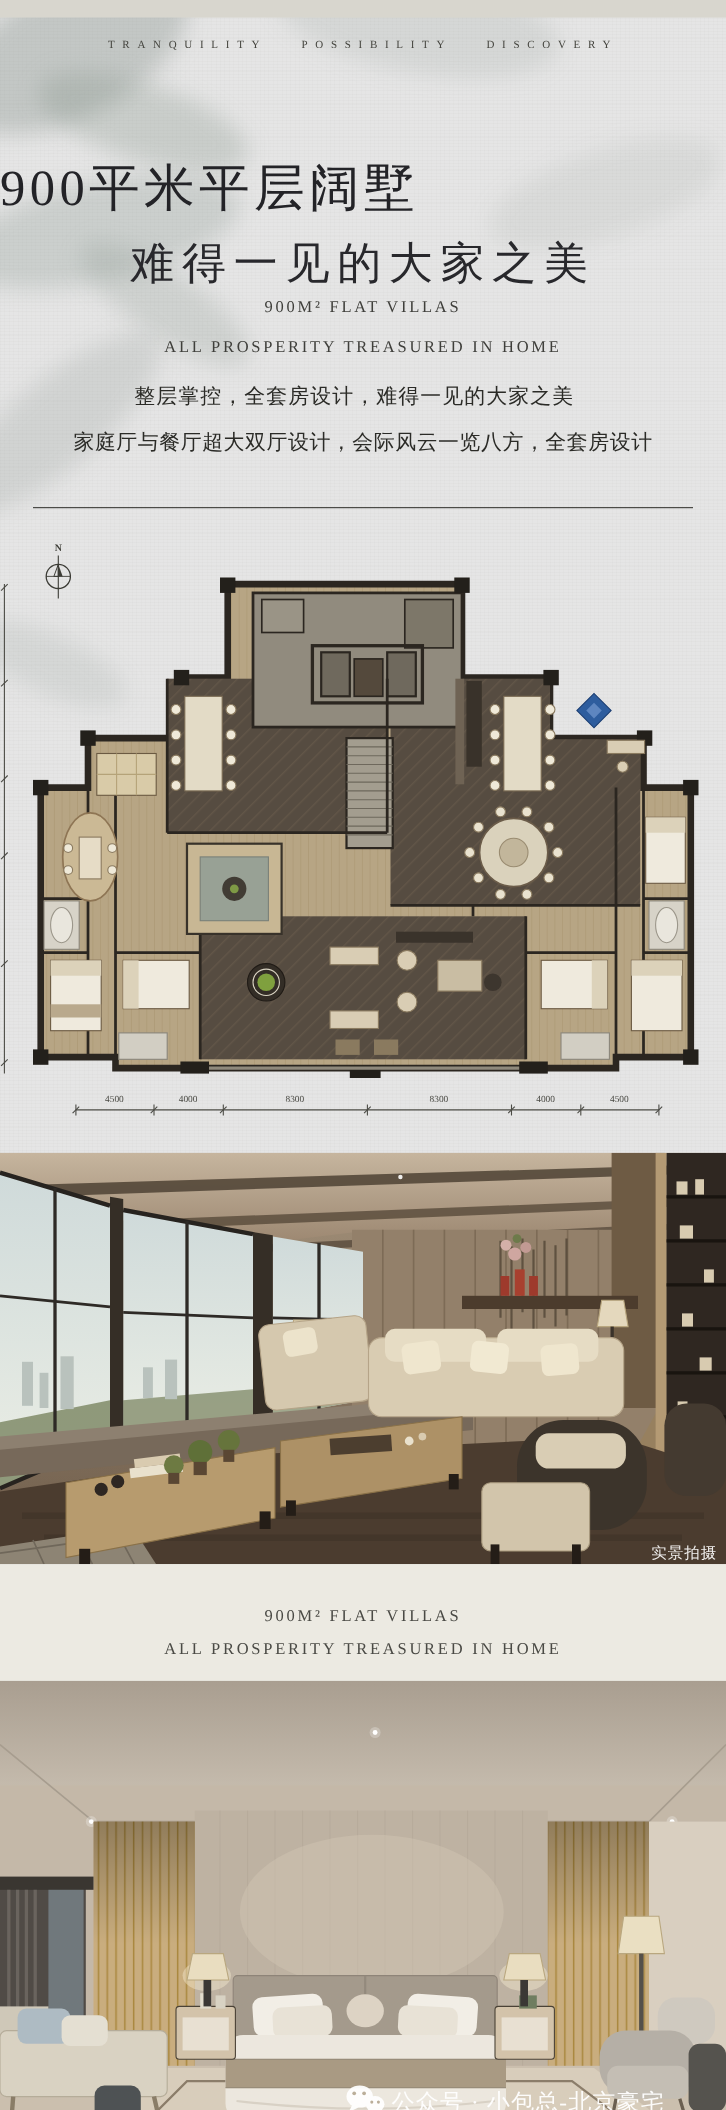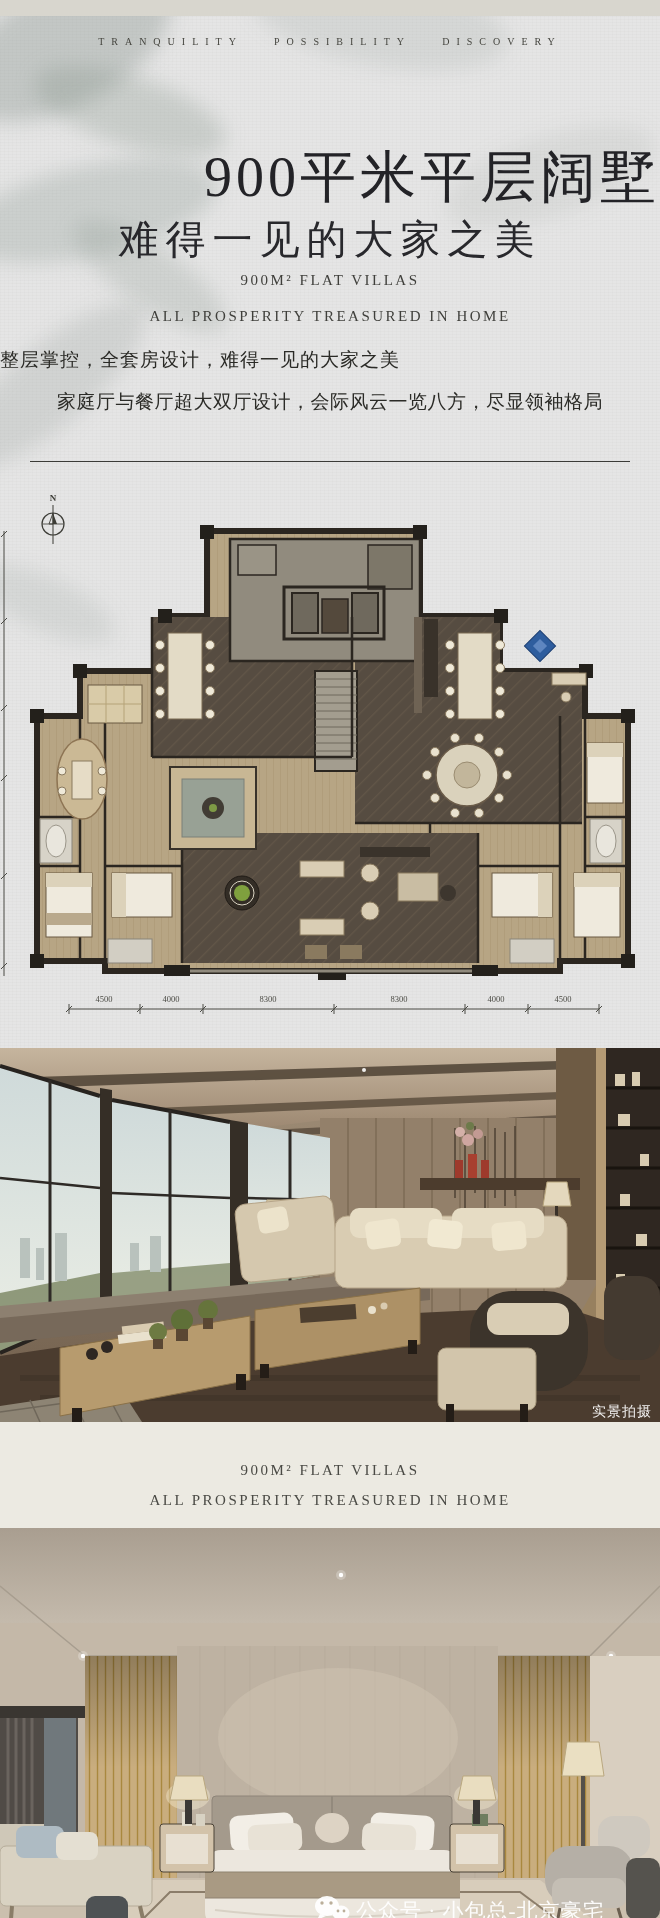--- a/index.html
+++ b/index.html
@@ -19,29 +19,29 @@
   .lf2{left:30px;top:60px;width:200px;height:70px;transform:rotate(18deg);background:rgba(128,142,134,.28);}
   .lf3{left:-40px;top:150px;width:260px;height:90px;transform:rotate(-12deg);background:rgba(128,142,134,.26);}
   .lf4{left:60px;top:230px;width:180px;height:60px;transform:rotate(34deg);background:rgba(128,142,134,.22);}
   .lf5{left:-70px;top:330px;width:240px;height:80px;transform:rotate(-40deg);background:rgba(128,142,134,.20);}
   .lf6{left:250px;top:-40px;width:260px;height:90px;transform:rotate(10deg);background:rgba(128,142,134,.16);}
   .lf7{left:440px;top:120px;width:220px;height:80px;transform:rotate(-18deg);background:rgba(128,142,134,.12);}
   .lf8{left:-30px;top:560px;width:150px;height:55px;transform:rotate(24deg);background:rgba(128,142,134,.16);}
 
   .tagline{position:absolute;left:0;right:0;top:20px;text-align:center;
     font-size:10px;letter-spacing:7px;word-spacing:22px;color:#45453f;}
-  .title-cn1{position:absolute;left:0;right:0;top:124px;text-align:right;
-    font-size:56px;letter-spacing:4px;color:#232327;font-weight:500;}
+  .title-cn1{position:absolute;left:0;right:0;top:124px;text-align:left;
+    font-size:46px;letter-spacing:4px;color:#232327;font-weight:500;}
   .title-cn2{position:absolute;left:0;right:0;top:196px;text-align:center;
     font-size:40px;letter-spacing:7px;color:#28282c;font-weight:500;}
   .sub-en1{position:absolute;left:0;right:0;top:256px;text-align:center;
     font-size:15px;letter-spacing:2.5px;color:#3f3f3b;}
   .sub-en2{position:absolute;left:0;right:0;top:292px;text-align:center;
     font-size:15px;letter-spacing:2.5px;color:#3f3f3b;}
-  .body1{position:absolute;left:0;right:16px;top:331px;text-align:left;
+  .body1{position:absolute;left:0;right:16px;top:331px;text-align:center;
     font-size:19px;letter-spacing:1px;color:#2b2b27;}
   .body2{position:absolute;left:0;right:0;top:373px;text-align:center;
     font-size:19px;letter-spacing:.5px;color:#2b2b27;}
   .divider{position:absolute;left:30px;width:600px;top:445px;height:0;
     border-top:1.5px solid #3b3b37;}
 
   .compass{position:absolute;left:36px;top:474px;}
   .floorplan{position:absolute;left:0;top:505px;}
   .photo{position:absolute;left:0;display:block;}
   .photo-living{top:1032px;}
@@ -65,21 +65,21 @@
   <div class="leaf lf6"></div>
   <div class="leaf lf7"></div>
   <div class="leaf lf8"></div>
 
   <div class="tagline">TRANQUILITY POSSIBILITY DISCOVERY</div>
   <div class="title-cn1">900平米平层阔墅</div>
   <div class="title-cn2">难得一见的大家之美</div>
   <div class="sub-en1">900M² FLAT VILLAS</div>
   <div class="sub-en2">ALL PROSPERITY TREASURED IN HOME</div>
   <div class="body1">整层掌控，全套房设计，难得一见的大家之美</div>
-  <div class="body2">家庭厅与餐厅超大双厅设计，会际风云一览八方，尽显领袖格局</div>
+  <div class="body2">家庭厅与餐厅超大双厅设计，会际风云一览八方，全套房设计</div>
   <div class="divider"></div>
 
   <svg class="compass" width="34" height="58" viewBox="0 0 34 58">
     <text x="17" y="11" text-anchor="middle" font-size="9" font-weight="bold" fill="#3c3c36">N</text>
     <line x1="17" y1="15" x2="17" y2="54" stroke="#3c3c36" stroke-width="1"></line>
     <circle cx="17" cy="34" r="11" fill="none" stroke="#3c3c36" stroke-width="1.2"></circle>
     <line x1="6" y1="34" x2="28" y2="34" stroke="#3c3c36" stroke-width="0.8"></line>
     <polygon points="17,23 21,34 17,34" fill="#3c3c36"></polygon>
     <polygon points="17,23 13,34 17,34" fill="none" stroke="#3c3c36" stroke-width="0.9"></polygon>
   </svg>

